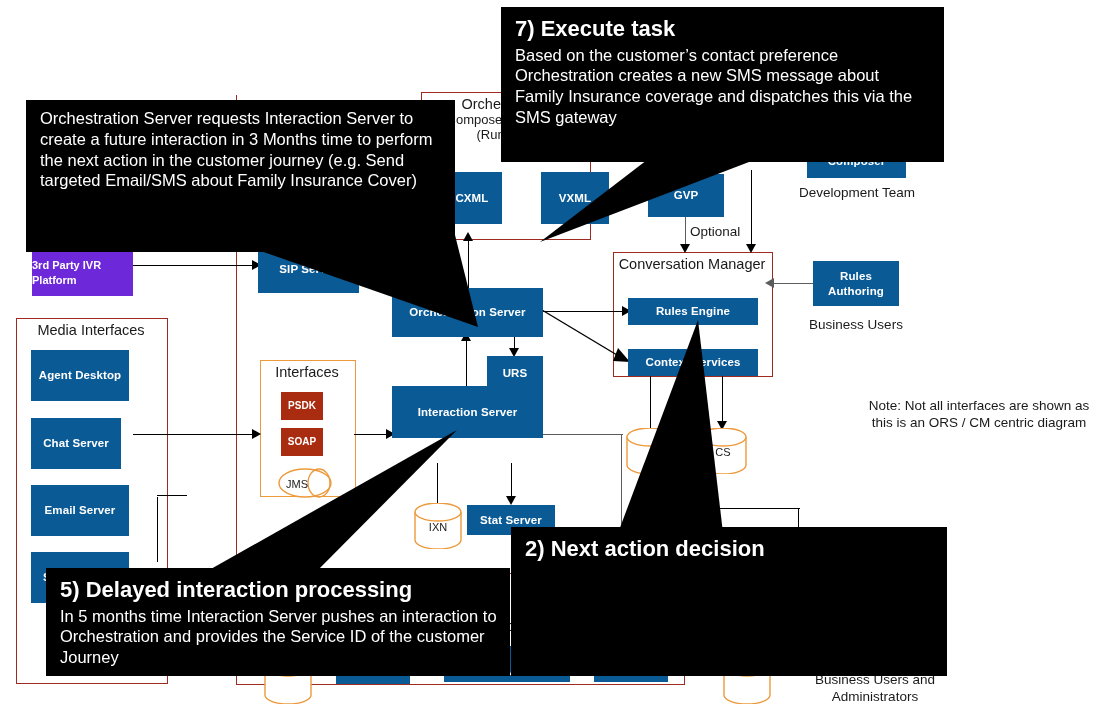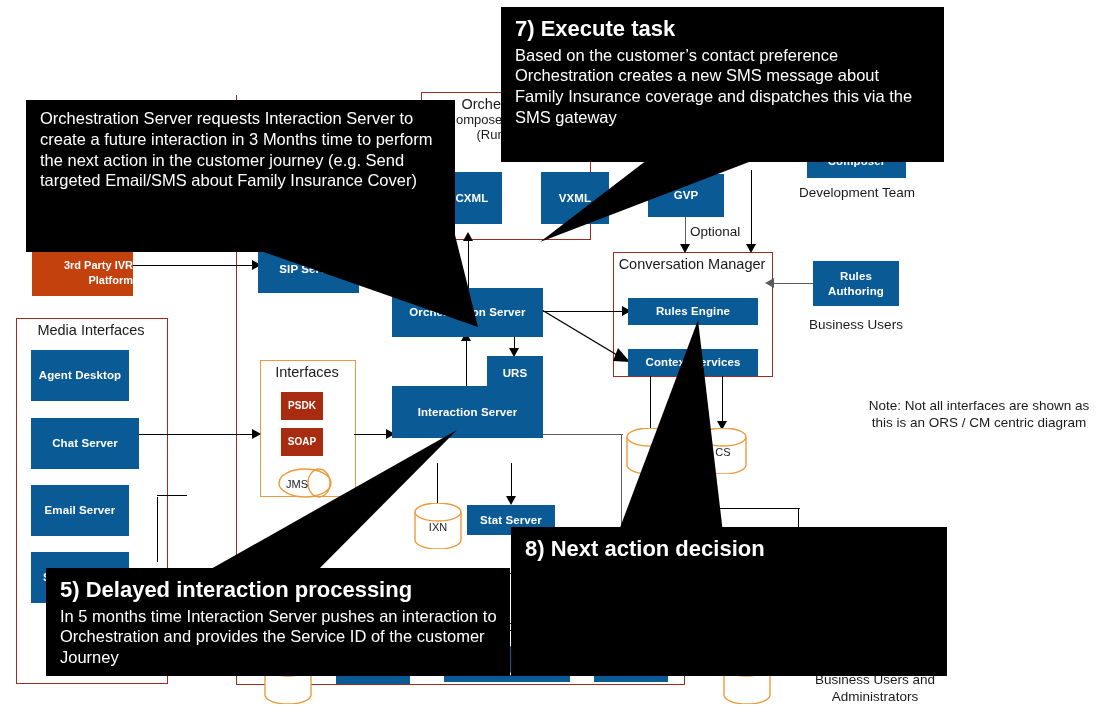--- a/index.html
+++ b/index.html
@@ -10,22 +10,22 @@
   
   .frame{position:absolute;border:1.5px solid #9E2A20;background:transparent;}
   .frame-orange{position:absolute;border:1.5px solid #ED9A3C;background:transparent;}
   .frame-label{position:absolute;color:#1a1a1a;text-align:center;font-size:14.5px;line-height:1.15;}
   .bbox{position:absolute;background:#0A5A96;color:#ffffff;display:flex;
         align-items:center;justify-content:center;text-align:center;
         font-size:11.5px;line-height:1.25;font-weight:600;letter-spacing:.1px;}
   .rbox{position:absolute;background:#A92B10;color:#ffffff;display:flex;
         align-items:center;justify-content:center;text-align:center;
         font-size:10px;line-height:1.2;font-weight:700;}
-  .gbox{position:absolute;background:#c2410c;color:#ffffff;display:flex;
-        align-items:center;justify-content:center;text-align:right;
+  .gbox{position:absolute;background:#6d28d9;color:#ffffff;display:flex;
+        align-items:center;justify-content:center;text-align:left;
         font-size:11px;line-height:1.3;font-weight:700;}
   .plaintext{position:absolute;color:#1a1a1a;font-size:13.5px;line-height:1.25;text-align:center;}
   .db{position:absolute;}
   .db svg{display:block;}
   .db .dblabel{position:absolute;left:0;right:0;top:50%;transform:translateY(-45%);
        text-align:center;font-size:11px;color:#1a1a1a;}
   .lineh{position:absolute;background:#000;height:1.4px;}
   .linev{position:absolute;background:#000;width:1.4px;}
   .lineh.grey{background:#5c5c5c;}
   .linev.grey{background:#5c5c5c;}
@@ -180,21 +180,21 @@
   <div class="bbox" style="left:813px;top:261px;width:86px;height:45px;">
     <span>Rules Authoring</span>
   </div>
   <div class="plaintext" style="left:800px;top:317px;width:112px;">Business Users</div>
 
   <div class="plaintext" style="left:868px;top:398px;width:222px;">Note: Not all interfaces are shown as this is an ORS / CM centric diagram</div>
 
   <div class="bbox" style="left:31px;top:350px;width:98px;height:51px;">
     <span>Agent Desktop</span>
   </div>
-  <div class="bbox" style="left:31px;top:418px;width:108px;height:51px;">
+  <div class="bbox" style="left:31px;top:418px;width:90px;height:51px;">
     <span>Chat Server</span>
   </div>
   <div class="bbox" style="left:31px;top:485px;width:98px;height:51px;">
     <span>Email Server</span>
   </div>
   <div class="bbox" style="left:31px;top:552px;width:98px;height:51px;">
     <span>Social Server</span>
   </div>
 
   <div class="rbox" style="left:281px;top:392px;width:42px;height:28px;">
@@ -290,16 +290,16 @@
     <div class="ctitle">7) Execute task</div>
     <div class="cbody">Based on the customer’s contact preference Orchestration creates a new SMS message about Family Insurance coverage and dispatches this via the SMS gateway</div>
   </div>
 
   <div class="callout" style="left:14px;top:568px;width:464px;height:108px;margin-left:32px;">
     <div class="ctitle">5) Delayed interaction processing</div>
     <div class="cbody">In 5 months time Interaction Server pushes an interaction to Orchestration and provides the Service ID of the customer Journey</div>
   </div>
 
   <div class="callout" style="left:511px;top:527px;width:436px;height:149px;">
-    <div class="ctitle">8) Next action decision</div>
+    <div class="ctitle">2) Next action decision</div>
   </div>
 
 </div>
 
 </body></html>

